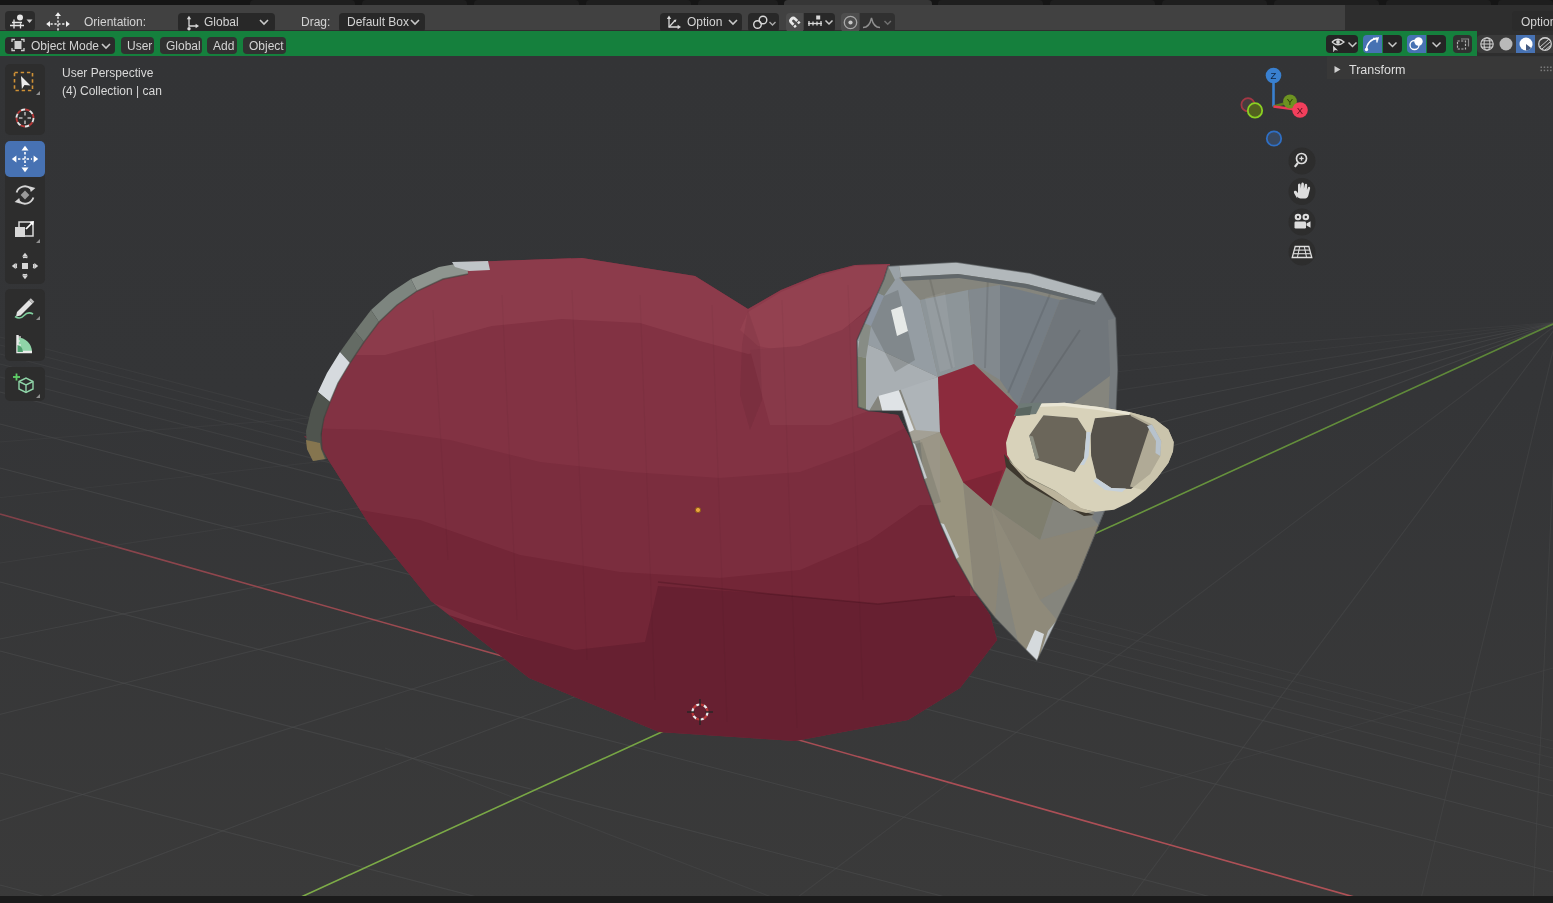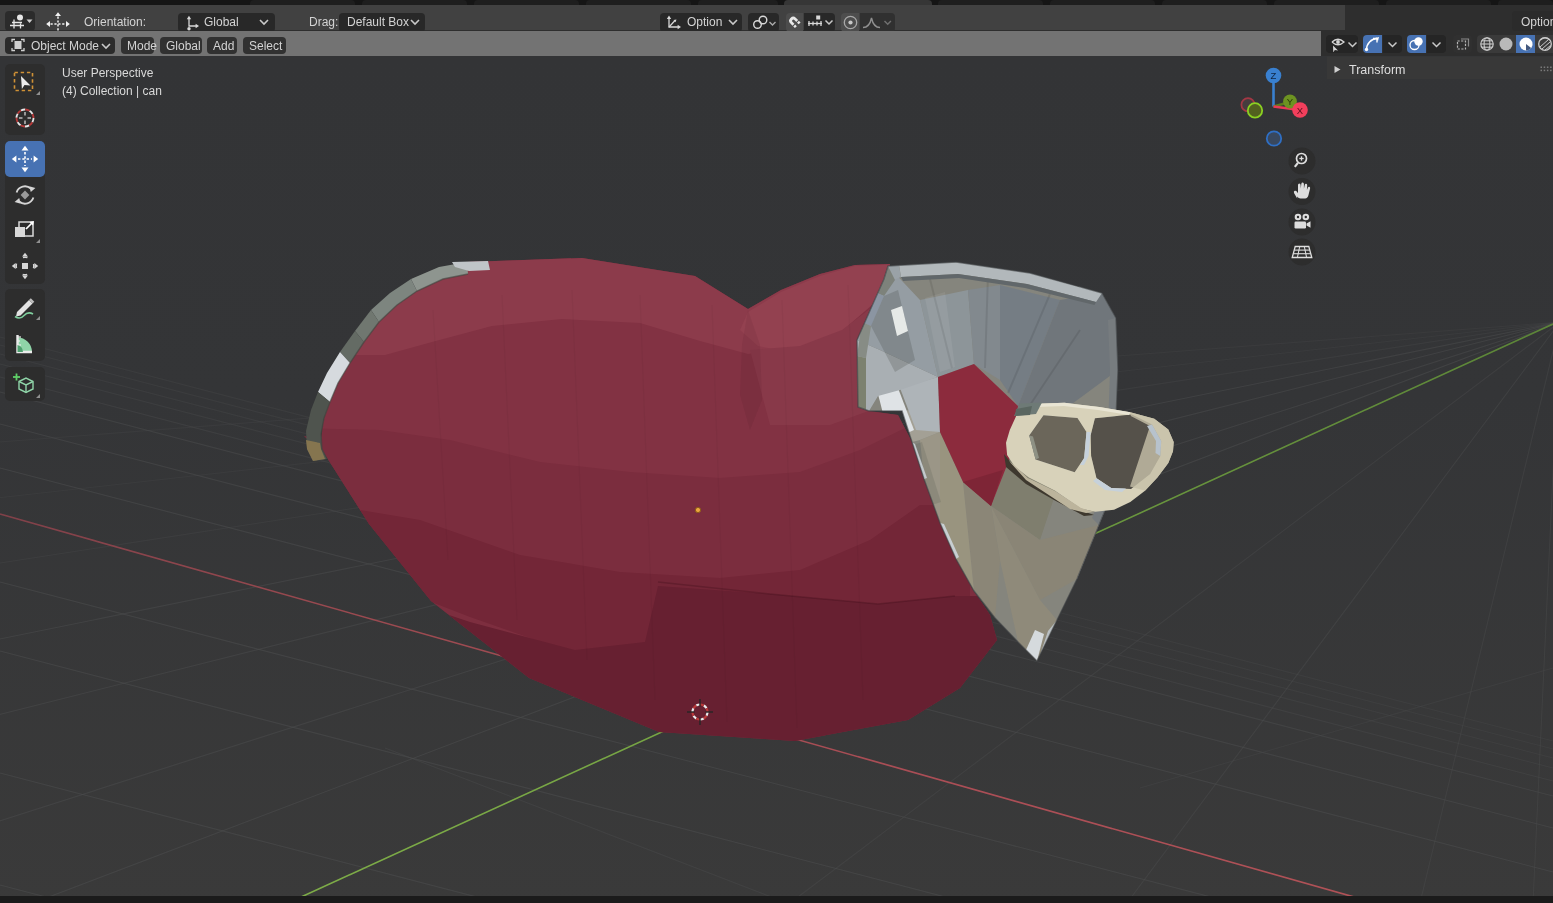--- a/index.html
+++ b/index.html
@@ -1,21 +1,21 @@
 <!DOCTYPE html>
 <html><head>
 <meta charset="utf-8">
 <style>
   html,body{margin:0;padding:0;background:#000;}
   *{box-sizing:border-box;}
   #app{position:relative;width:1553px;height:903px;overflow:hidden;
        font-family:"Liberation Sans",sans-serif;background:#2e2e2e;}
   #tabstrip{position:absolute;left:0;top:0;width:1553px;height:5px;background:#151515;overflow:hidden;}
   #row1{position:absolute;left:0;top:5px;width:1345px;height:26px;background:#414141;border-bottom:1px solid #2e2e2e;}
-  #row2{position:absolute;left:0;top:31px;width:1321px;height:25px;background:#737373;}
+  #row2{position:absolute;left:0;top:31px;width:1477px;height:25px;background:#15803d;}
   #status{position:absolute;left:0;top:896px;width:1553px;height:7px;background:#1b1b1b;}
   .lbl{color:#d3d3d3;font-size:12px;line-height:12px;white-space:nowrap;}
   svg text{font-family:"Liberation Sans",sans-serif;}
 </style>
 </head>
 <body>
 <div id="app">
   <svg style="position:absolute;left:0;top:0" width="1553" height="903" viewBox="0 0 1553 903">
       <defs>
 <linearGradient id="bgg" x1="0" y1="0" x2="0" y2="1">
@@ -269,21 +269,21 @@
 <svg style="position:absolute;left:183px;top:9.5px" width="18" height="16" viewBox="0 0 18 16">
 <path d="M6,3.5 l0,7.5 7,0" stroke="#d8d8d8" stroke-width="1.3" fill="none"></path>
 <path d="M6,0.8 l-2.2,3.4 h4.4 z" fill="#d8d8d8"></path>
         <path d="M16,11 l-3.4,-2.2 v4.4 z" fill="#d8d8d8"></path>
 <circle cx="6" cy="13.8" r="1.7" fill="#d8d8d8"></circle>
 </svg>
 <span class="lbl" style="position:absolute;left:204px;top:11px">Global</span>
 <svg style="position:absolute;left:258px;top:13px" width="12" height="9" viewBox="0 0 12 9">
         <path d="M2,2 l4,4 4,-4" stroke="#c9c9c9" stroke-width="1.6" fill="none"></path>
       </svg>
-      <span class="lbl" style="position:absolute;left:309px;top:11px">Drag:</span>
+      <span class="lbl" style="position:absolute;left:301px;top:11px">Drag:</span>
       <div style="position:absolute;left:339px;top:8px;width:86px;height:19px;background:#282828;border-radius:4px"></div>
 <span class="lbl" style="position:absolute;left:347px;top:11px">Default Box</span>
 <svg style="position:absolute;left:409px;top:13px" width="12" height="9" viewBox="0 0 12 9">
         <path d="M2,2 l4,4 4,-4" stroke="#c9c9c9" stroke-width="1.6" fill="none"></path>
       </svg>
       <div style="position:absolute;left:660px;top:8px;width:82px;height:19px;background:#282828;border-radius:4px"></div>
 <svg style="position:absolute;left:664px;top:9.5px" width="18" height="16" viewBox="0 0 18 16">
 <path d="M5,3 v9 h10" stroke="#d8d8d8" stroke-width="1.3" fill="none"></path>
 <path d="M5,0.5 l-2.2,3.4 h4.4 z" fill="#d8d8d8"></path>
         <path d="M17,12 l-3.4,-2.2 v4.4 z" fill="#d8d8d8"></path>
@@ -335,27 +335,27 @@
       <div style="position:absolute;left:5px;top:5.5px;width:110px;height:17px;background:#2b2b2b;border-radius:4px"></div>
 <svg style="position:absolute;left:10px;top:7px" width="16" height="14" viewBox="0 0 16 14">
 <rect x="4.5" y="3" width="7" height="8" fill="#cfcfcf"></rect>
 <path d="M2,4 v-2.5 h3 M11,1.5 h3 v2.5 M14,10 v2.5 h-3 M5,12.5 h-3 v-2.5" stroke="#cfcfcf" stroke-width="1.3" fill="none"></path>
 </svg>
 <span class="lbl" style="position:absolute;left:31px;top:9px">Object Mode</span>
 <svg style="position:absolute;left:100px;top:11px" width="12" height="9" viewBox="0 0 12 9">
         <path d="M2,2 l4,4 4,-4" stroke="#c9c9c9" stroke-width="1.6" fill="none"></path>
       </svg>
       <div style="position:absolute;left:121px;top:5.5px;width:33px;height:17px;background:#313131;border-radius:4px"></div>
-      <span class="lbl" style="position:absolute;left:127px;top:9px">Mode</span>
+      <span class="lbl" style="position:absolute;left:127px;top:9px">User</span>
       <div style="position:absolute;left:160px;top:5.5px;width:42px;height:17px;background:#313131;border-radius:4px"></div>
       <span class="lbl" style="position:absolute;left:166px;top:9px">Global</span>
       <div style="position:absolute;left:207px;top:5.5px;width:30px;height:17px;background:#313131;border-radius:4px"></div>
       <span class="lbl" style="position:absolute;left:213px;top:9px">Add</span>
       <div style="position:absolute;left:243px;top:5.5px;width:43px;height:17px;background:#313131;border-radius:4px"></div>
-      <span class="lbl" style="position:absolute;left:249px;top:9px">Select</span>
+      <span class="lbl" style="position:absolute;left:249px;top:9px">Object</span>
       <div style="position:absolute;left:1326px;top:4px;width:32px;height:18px;background:#252525;border-radius:4px"></div>
 <svg style="position:absolute;left:1329px;top:5px" width="18" height="16" viewBox="0 0 18 16">
 <path d="M3,6 q6,-5.5 12,0 q-6,5.5 -12,0" fill="none" stroke="#d5d5d5" stroke-width="1.3"></path>
 <circle cx="9" cy="6" r="1.9" fill="#d5d5d5"></circle>
 <path d="M4,9.5 l5,5 -3.2,-0.6 -1.5,2.6 z" fill="#d5d5d5"></path>
 </svg>
 <svg style="position:absolute;left:1347px;top:9.5px" width="11" height="8" viewBox="0 0 11 8">
         <path d="M1.5,1.5 l4,4 4,-4" stroke="#c9c9c9" stroke-width="1.5" fill="none"></path>
       </svg>
       <div style="position:absolute;left:1363px;top:4px;width:19px;height:18px;background:#4772b3;border-radius:4px 0 0 4px"></div>

